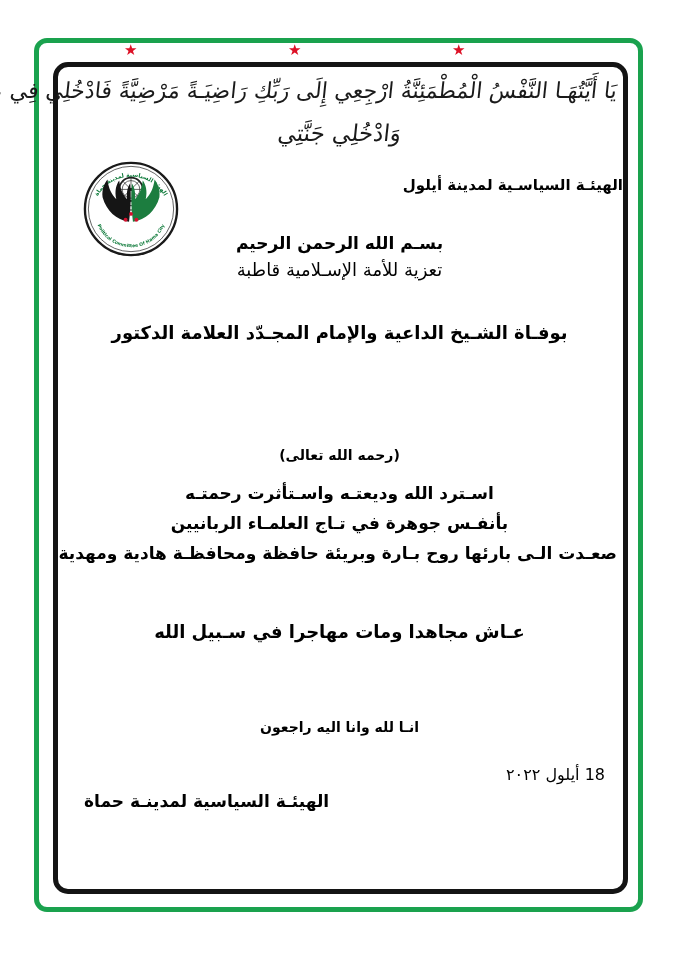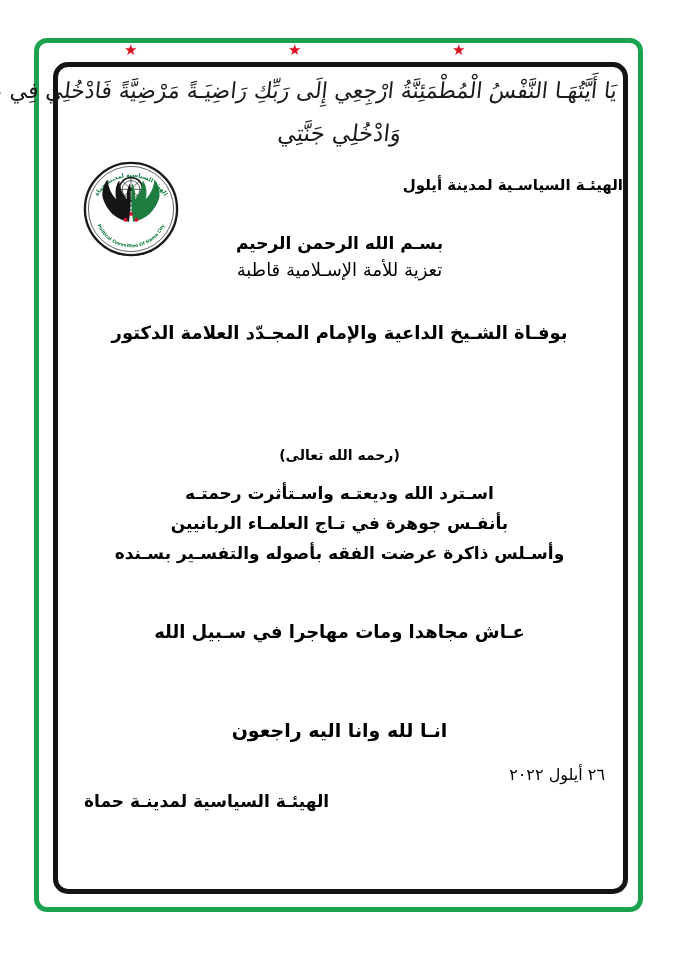--- a/index.html
+++ b/index.html
@@ -62,21 +62,21 @@
   .bismillah   { top: 233px; font-size: 17px; font-weight: 700; }
   .taziya      { top: 259px; font-size: 18px; font-weight: 400; }
   .intro-line  { top: 322px; font-size: 18px; font-weight: 700; }
   .name-line   { top: 372px; font-size: 30px; font-weight: 700; letter-spacing: 0; }
   .rahimahu    { top: 447px; font-size: 14px; font-weight: 700; }
 
   .body-lines  { top: 478px; font-size: 17px; font-weight: 700; line-height: 30px; }
   .body-lines div { white-space: nowrap; }
 
   .jihad-line  { top: 621px; font-size: 18px; font-weight: 700; }
-  .inna-line   { top: 719px; font-size: 19px; font-weight: 700; }
+  .inna-line   { top: 719px; font-size: 14px; font-weight: 700; }
 
   .date-line {
     position: absolute; top: 765px; right: 74px;
     direction: rtl; font-size: 16px; font-weight: 400;
   }
   .signature-line {
     position: absolute; top: 791px; left: 84px;
     direction: rtl; font-size: 17px; font-weight: 700;
   }
 </style>
@@ -141,22 +141,22 @@
   </div>
 
   <div class="txt bismillah">بسـم الله الرحمن الرحيم</div>
   <div class="txt taziya">تعزية للأمة الإسـلامية قاطبة</div>
   <div class="txt intro-line">بوفـاة الشـيخ الداعية والإمام المجـدّد العلامة الدكتور</div>
   <div class="txt rahimahu">(رحمه الله تعالى)</div>
 
   <div class="txt body-lines">
     <div>اسـترد الله وديعتـه  واسـتأثرت رحمتـه</div>
     <div>بأنفـس جوهرة في تـاج العلمـاء الربانيين</div>
-    <div>وأسـلس ذاكرة عرضت الفقه بأصوله والتفسـير بسـنده</div>
+    <div>صعـدت الـى بارئها روح بـارة وبريئة حافظة ومحافظـة هادية ومهدية</div>
   </div>
 
   <div class="txt jihad-line">عـاش مجاهدا ومات مهاجرا في سـبيل الله</div>
   <div class="txt inna-line">انـا لله وانا اليه راجعون</div>
 
-  <div class="date-line">٢٦ أيلول ٢٠٢٢</div>
+  <div class="date-line">18 أيلول ٢٠٢٢</div>
   <div class="signature-line">الهيئـة السياسية لمدينـة حماة</div>
 
 </div>
 
 </body></html>

